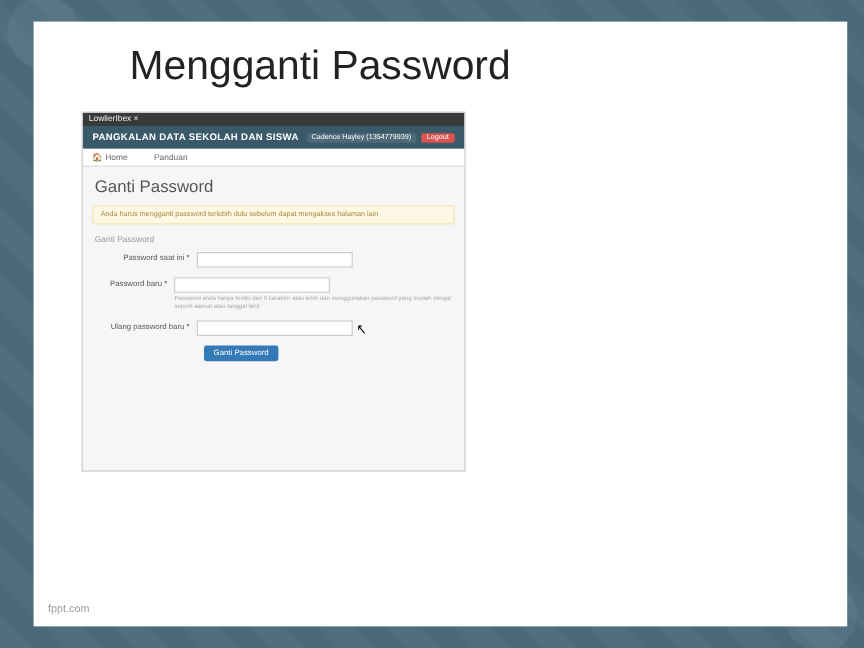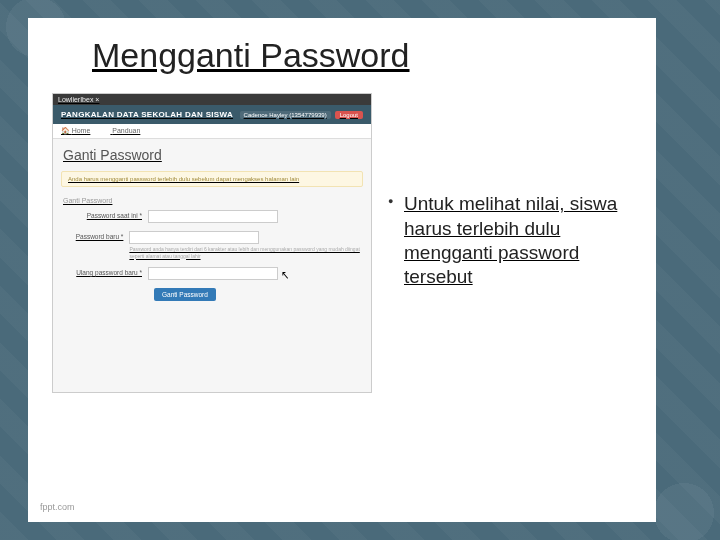--- a/index.html
+++ b/index.html
@@ -18,37 +18,35 @@
     background:
       repeating-linear-gradient(45deg, rgba(255,255,255,0.03) 0 20px, transparent 20px 40px),
       radial-gradient(circle at 5% 5%, rgba(255,255,255,0.05) 0 30px, transparent 30px),
       radial-gradient(circle at 95% 95%, rgba(255,255,255,0.05) 0 30px, transparent 30px);
     background-color: #4a6a7a;
   }
   .slide {
     position: absolute;
     top: 18px;
     left: 28px;
-    width: 628px;
+    width: 678px;
     height: 504px;
     background: #fff;
-    padding: 18px 24px;
-    text-decoration: underline;
+    padding: 18px 40px;
   }
   .title {
     font-size: 34px;
     font-weight: normal;
     color: #222;
     margin-bottom: 18px;
     margin-left: 40px;
   }
   .content-row {
     display: flex;
     gap: 14px;
-    align-items: center;
   }
   .screenshot {
     width: 320px;
     height: 300px;
     background: #f6f6f6;
     border: 1px solid #ccc;
     font-size: 7px;
     overflow: hidden;
     position: relative;
   }
@@ -221,19 +219,18 @@
         <div class="form-row">
           <div class="form-label">Ulang password baru *</div>
           <div class="form-input"></div>
         </div>
         <div class="submit-btn">Ganti Password</div>
       </div>
       <span class="cursor">↖</span>
     </div>
 
     <ul class="bullets">
-      <li>Untuk melihat nilai, siswa harus terlebih dulu mengganti password tersebut</li>
     </ul>
 
   </div>
 
   <div class="footer-credit">fppt.com</div>
 </div>
 
 </body></html>

